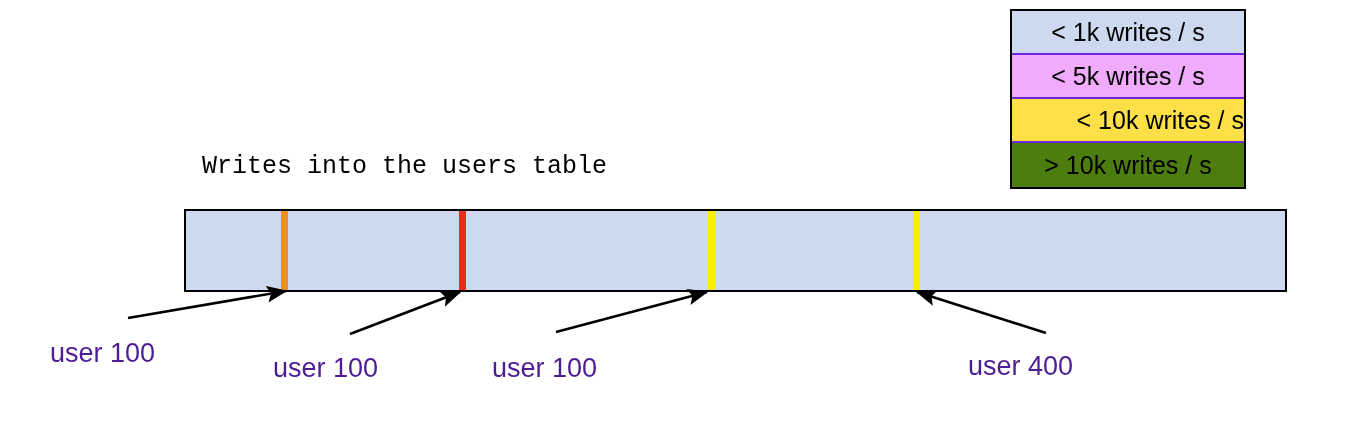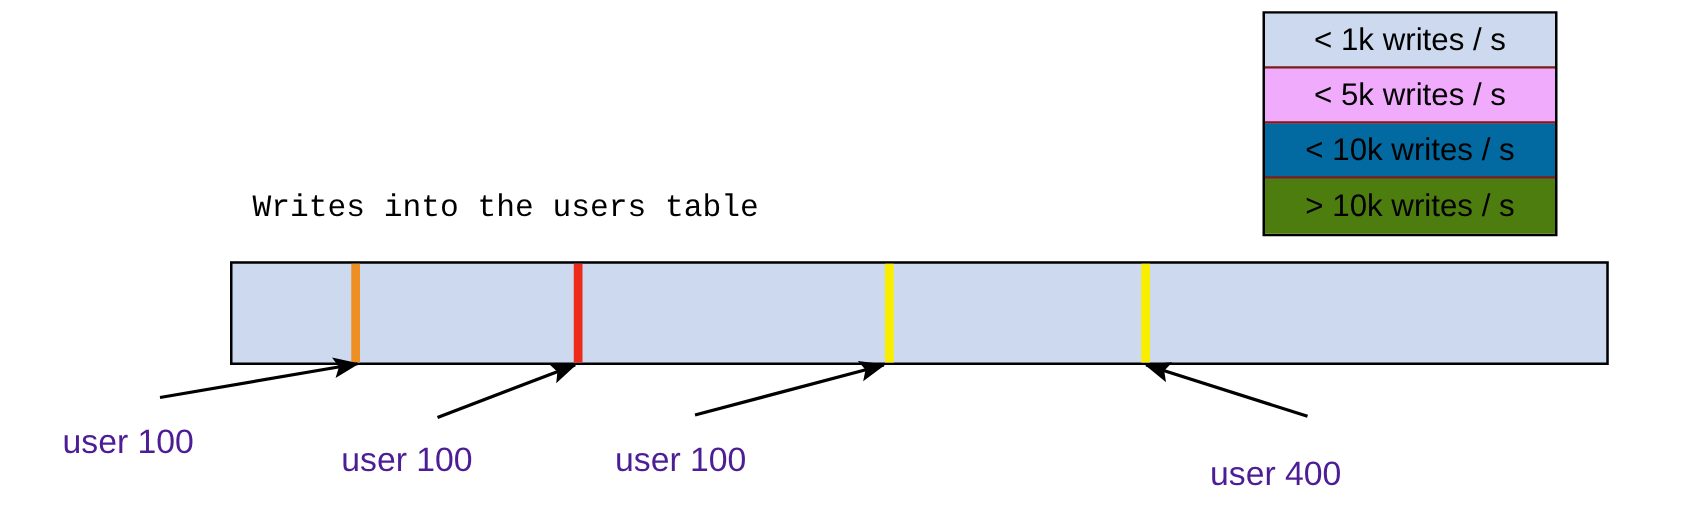--- a/index.html
+++ b/index.html
@@ -27,21 +27,21 @@
     border: 2px solid #000000;
     box-sizing: border-box;
     background: #ffffff;
   }
   .legend-row {
     height: 44px;
     box-sizing: border-box;
     display: flex;
     align-items: center;
     justify-content: center;
-    border-bottom: 2px solid #7f1d1d;
+    border-bottom: 2px solid #6d28d9;
     font-size: 25px;
     color: #000000;
     letter-spacing: 0px;
     white-space: nowrap;
   }
   .legend-row:last-child {
     border-bottom: none;
   }
 
   
@@ -95,21 +95,21 @@
 
 <div id="canvas">
 
   <div id="legend">
     <div class="legend-row" style="background:#ccd9ee;">
       <span>&lt; 1k writes / s</span>
     </div>
     <div class="legend-row" style="background:#f0abfc;">
       <span>&lt; 5k writes / s</span>
     </div>
-    <div class="legend-row" style="background:#0369a1;">
+    <div class="legend-row" style="background:#fde047;justify-content:flex-end;">
       <span>&lt; 10k writes / s</span>
     </div>
     <div class="legend-row" style="background:#4d7c0f;">
       <span>&gt; 10k writes / s</span>
     </div>
   </div>
 
   <div id="bar-title">Writes into the users table</div>
 
   <div id="table-bar">
@@ -127,15 +127,15 @@
     </defs>
     <line x1="128" y1="318" x2="286" y2="291" stroke="#000000" stroke-width="2.6" marker-end="url(#ah)"></line>
     <line x1="350" y1="334" x2="460" y2="292" stroke="#000000" stroke-width="2.6" marker-end="url(#ah)"></line>
     <line x1="556" y1="332" x2="707" y2="292" stroke="#000000" stroke-width="2.6" marker-end="url(#ah)"></line>
     <line x1="1046" y1="333" x2="917" y2="292" stroke="#000000" stroke-width="2.6" marker-end="url(#ah)"></line>
   </svg>
 
   <div class="user-label" style="left:50px; top:338px;">user 100</div>
   <div class="user-label" style="left:273px; top:353px;">user 100</div>
   <div class="user-label" style="left:492px; top:353px;">user 100</div>
-  <div class="user-label" style="left:968px; top:364px;">user 400</div>
+  <div class="user-label" style="left:968px; top:351px;">user 400</div>
 
 </div>
 
 </body></html>

